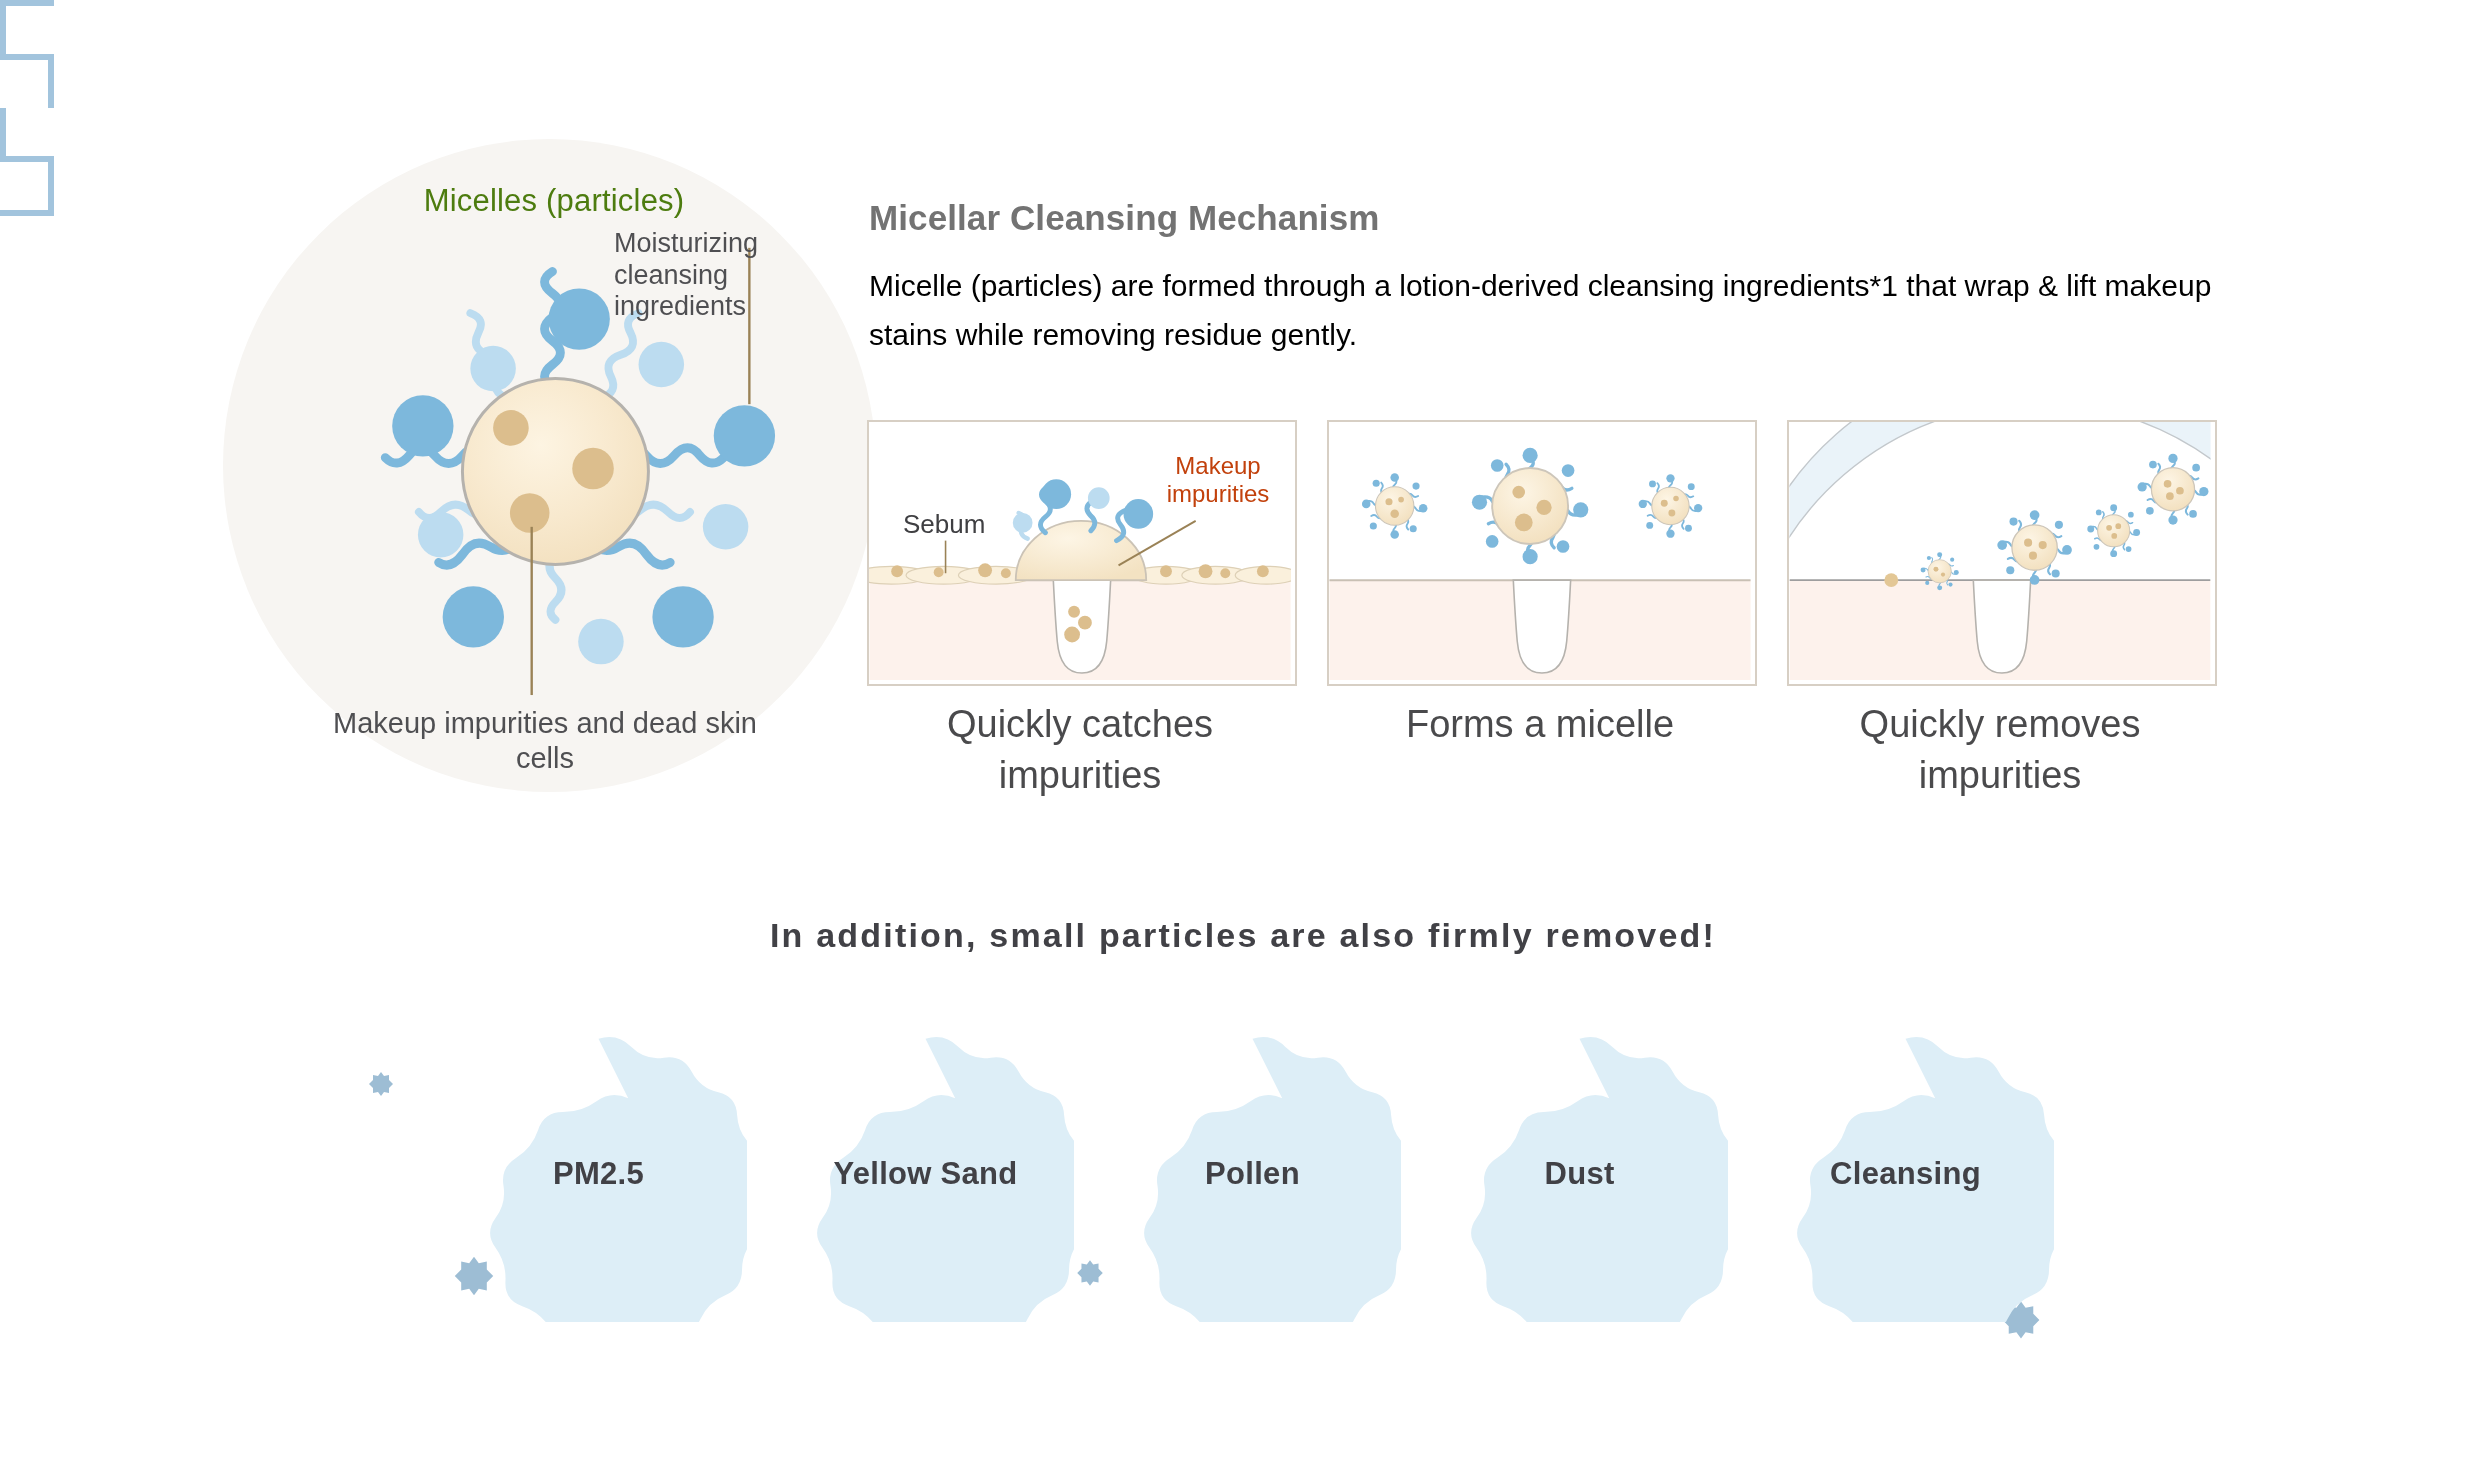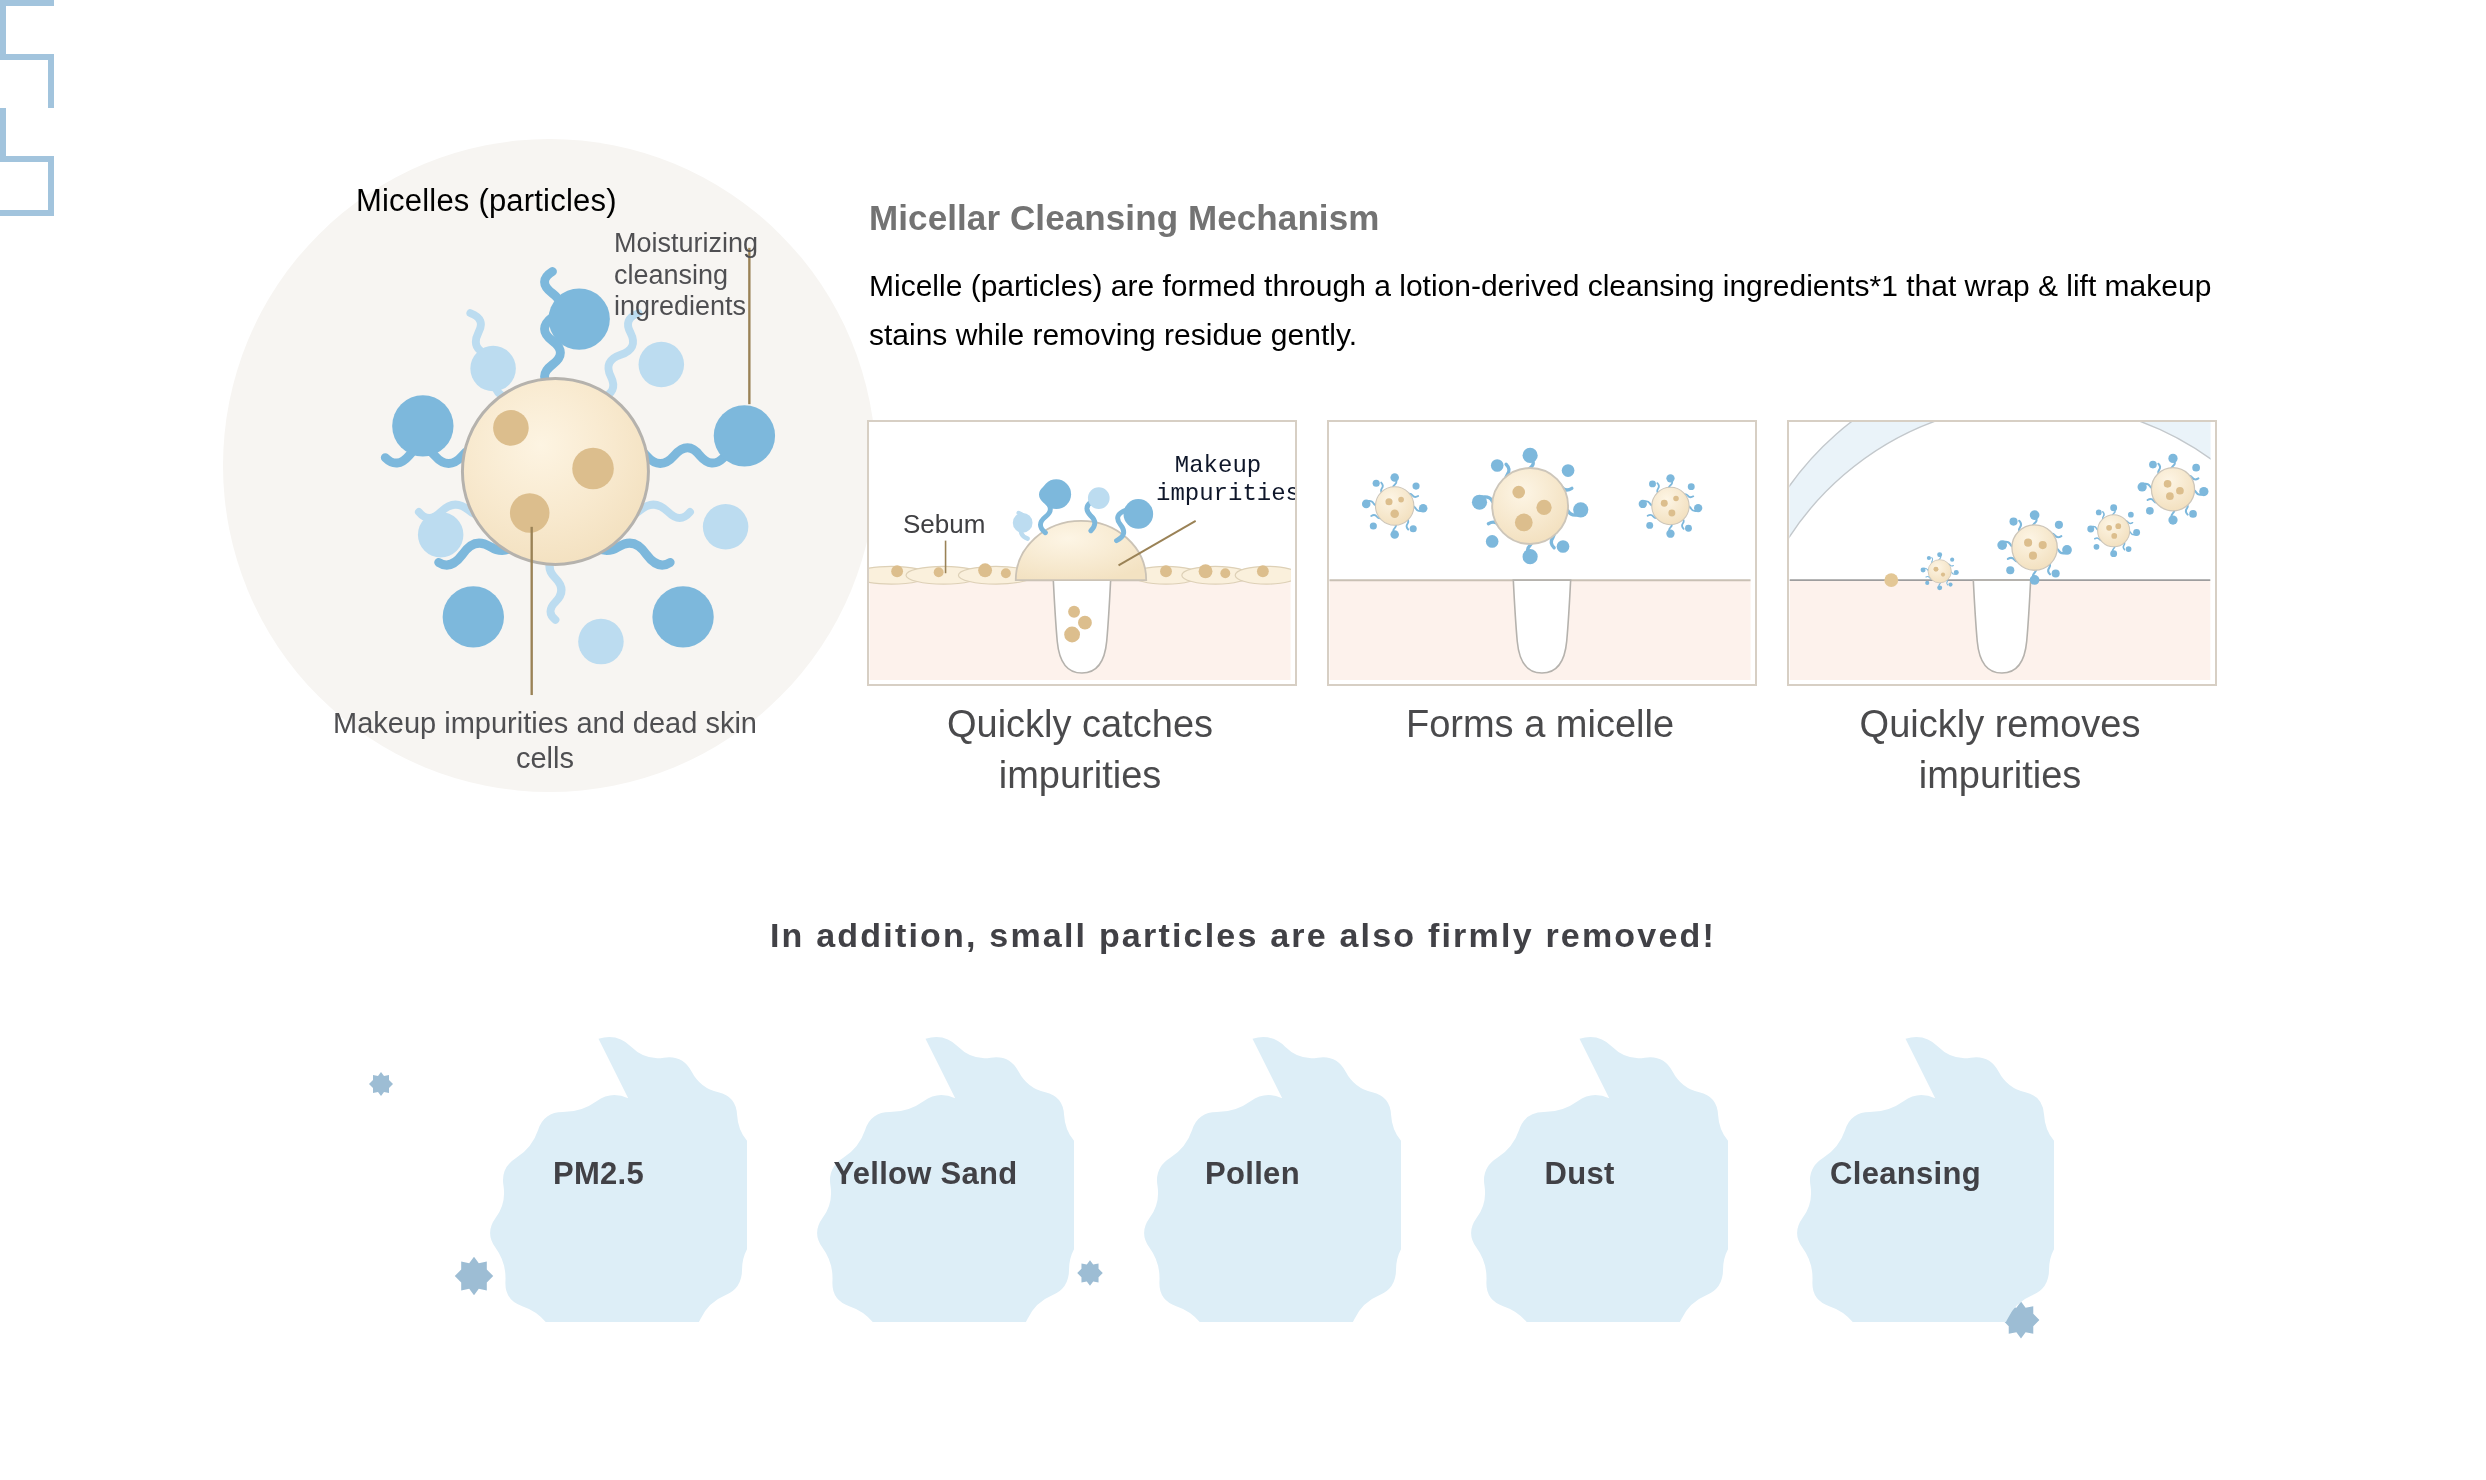--- a/index.html
+++ b/index.html
@@ -13,21 +13,21 @@
   .abs{position:absolute;}
 
   
   #hero-circle{
     left:223px;top:139px;width:653px;height:653px;
     border-radius:50%;
     background:#f7f5f2;
   }
   #hero-label-micelles{
     left:356px;top:183px;width:396px;
-    font-size:31px;color:#000000;letter-spacing:0.2px;
+    text-align:center;font-size:31px;color:#4d7c0f;letter-spacing:0.2px;
   }
   #hero-label-moist{
     left:614px;top:228px;width:218px;
     font-size:27px;line-height:1.17;color:#4f4f52;
   }
   #hero-label-makeup{
     left:327px;top:693px;width:436px;
     text-align:center;font-size:29px;line-height:1.2;color:#4f4f52;margin-top:13px;
   }
 
@@ -189,21 +189,21 @@
     </g>
     <circle cx="189" cy="73" r="15" fill="#7db8dc"></circle>
     <circle cx="155" cy="102" r="10" fill="#bcdcf0"></circle>
     <circle cx="232" cy="77" r="11" fill="#bcdcf0"></circle>
     <circle cx="272" cy="93" r="15" fill="#7db8dc"></circle>
 
     <line x1="77" y1="120" x2="77" y2="153" stroke="#9a8256" stroke-width="1.6"></line>
     <line x1="252" y1="145" x2="330" y2="100" stroke="#9a8256" stroke-width="2"></line>
   </svg>
   <div class="abs" style="left:34px;top:87px;font-size:26px;color:#3f3f42;">Sebum</div>
-  <div class="abs" style="left:287px;top:30px;width:124px;font-size:24px;line-height:1.18;color:#0f172a;text-align:center;font-family:Liberation Mono, monospace;">Makeup impurities</div>
+  <div class="abs" style="left:287px;top:30px;width:124px;font-size:24px;line-height:1.18;color:#c2410c;text-align:center;">Makeup impurities</div>
 </div>
 
 <div class="abs panel" id="panel-2">
   <svg width="422" height="258" viewBox="0 0 426 261">
     <defs>
       <radialGradient id="coreGrad2" cx="40%" cy="32%" r="74%">
         <stop offset="0%" stop-color="#fdf5e5"></stop>
           <stop offset="100%" stop-color="#f2dfbd"></stop>
       </radialGradient>
       <g id="starburst">

